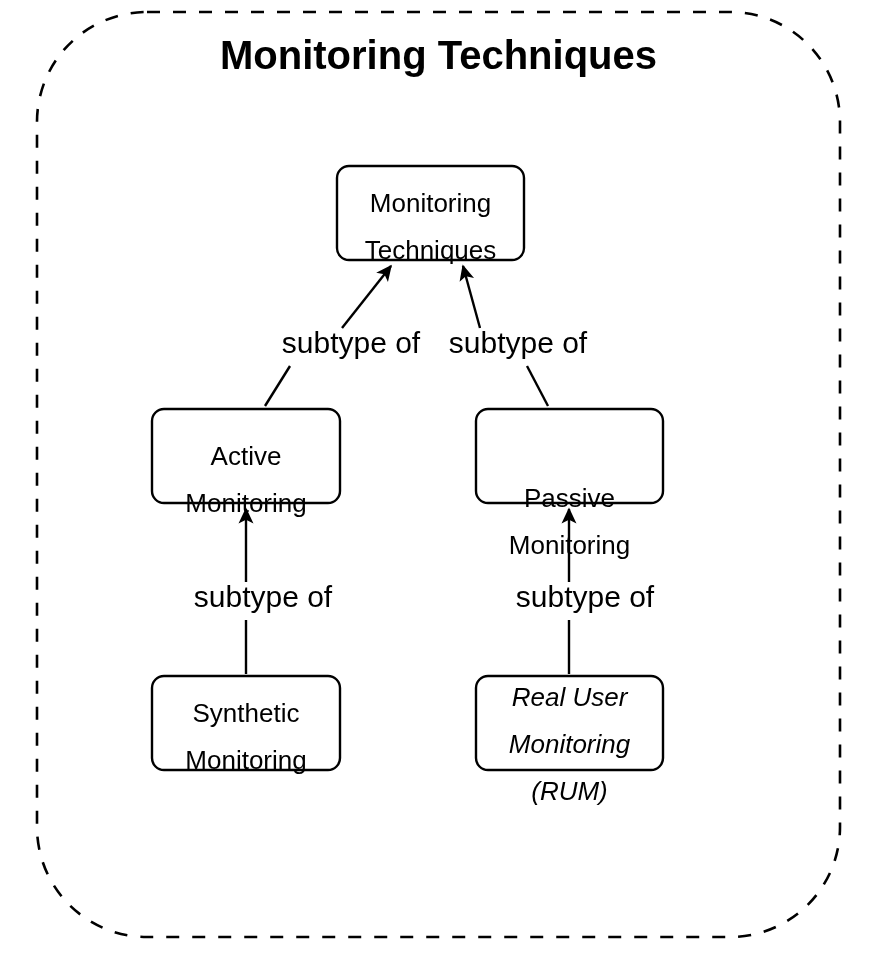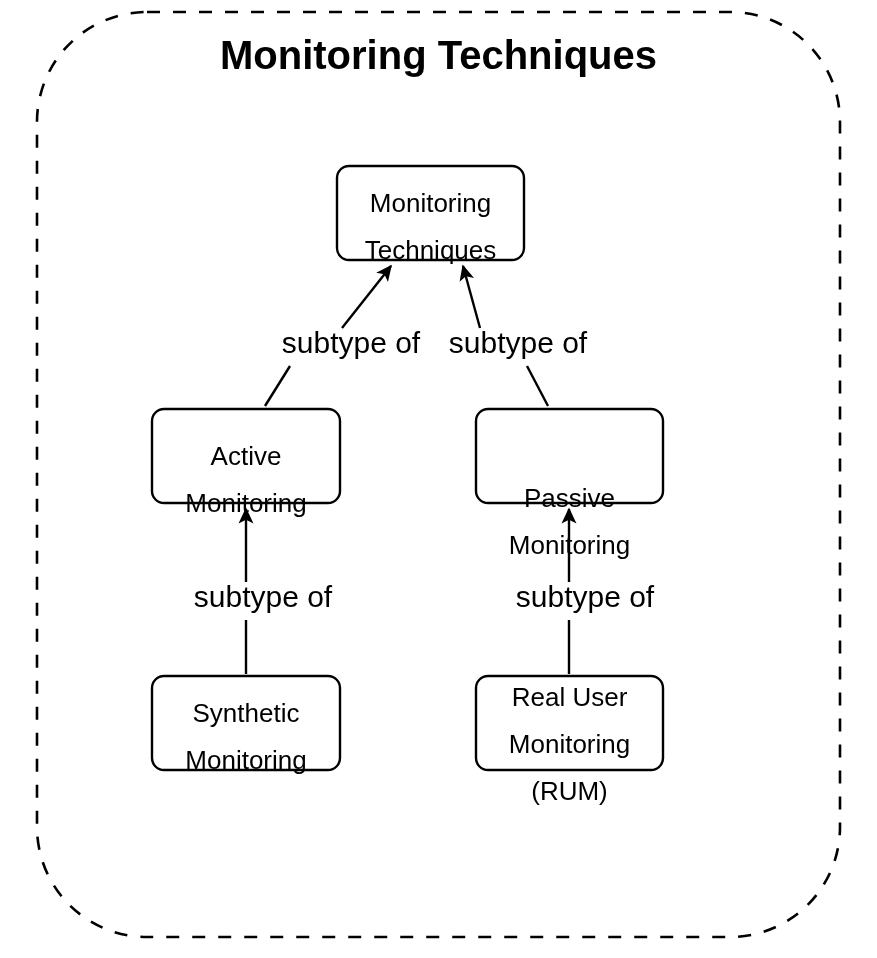--- a/index.html
+++ b/index.html
@@ -90,21 +90,21 @@
 
   <div class="node-label" style="left:152px; top:433px; width:188px;">Active
 Monitoring</div>
 
   <div class="node-label" style="left:476px; top:443px; width:187px;margin-top:32px;">Passive
 Monitoring</div>
 
   <div class="node-label" style="left:152px; top:690px; width:188px;text-align:center;">Synthetic
 Monitoring</div>
 
-  <div class="node-label" style="left:476px; top:674px; width:187px;">Real User
+  <div class="node-label" style="left:476px; top:674px; width:187px;font-style:italic;">Real User
 Monitoring
 (RUM)</div>
 
   <div class="edge-label" style="left:265px; top:330px; width:172px;">subtype of</div>
 
   <div class="edge-label" style="left:432px; top:330px; width:172px;">subtype of</div>
 
   <div class="edge-label" style="left:177px; top:584px; width:172px;">subtype of</div>
 
   <div class="edge-label" style="left:499px; top:584px; width:172px;">subtype of</div>

